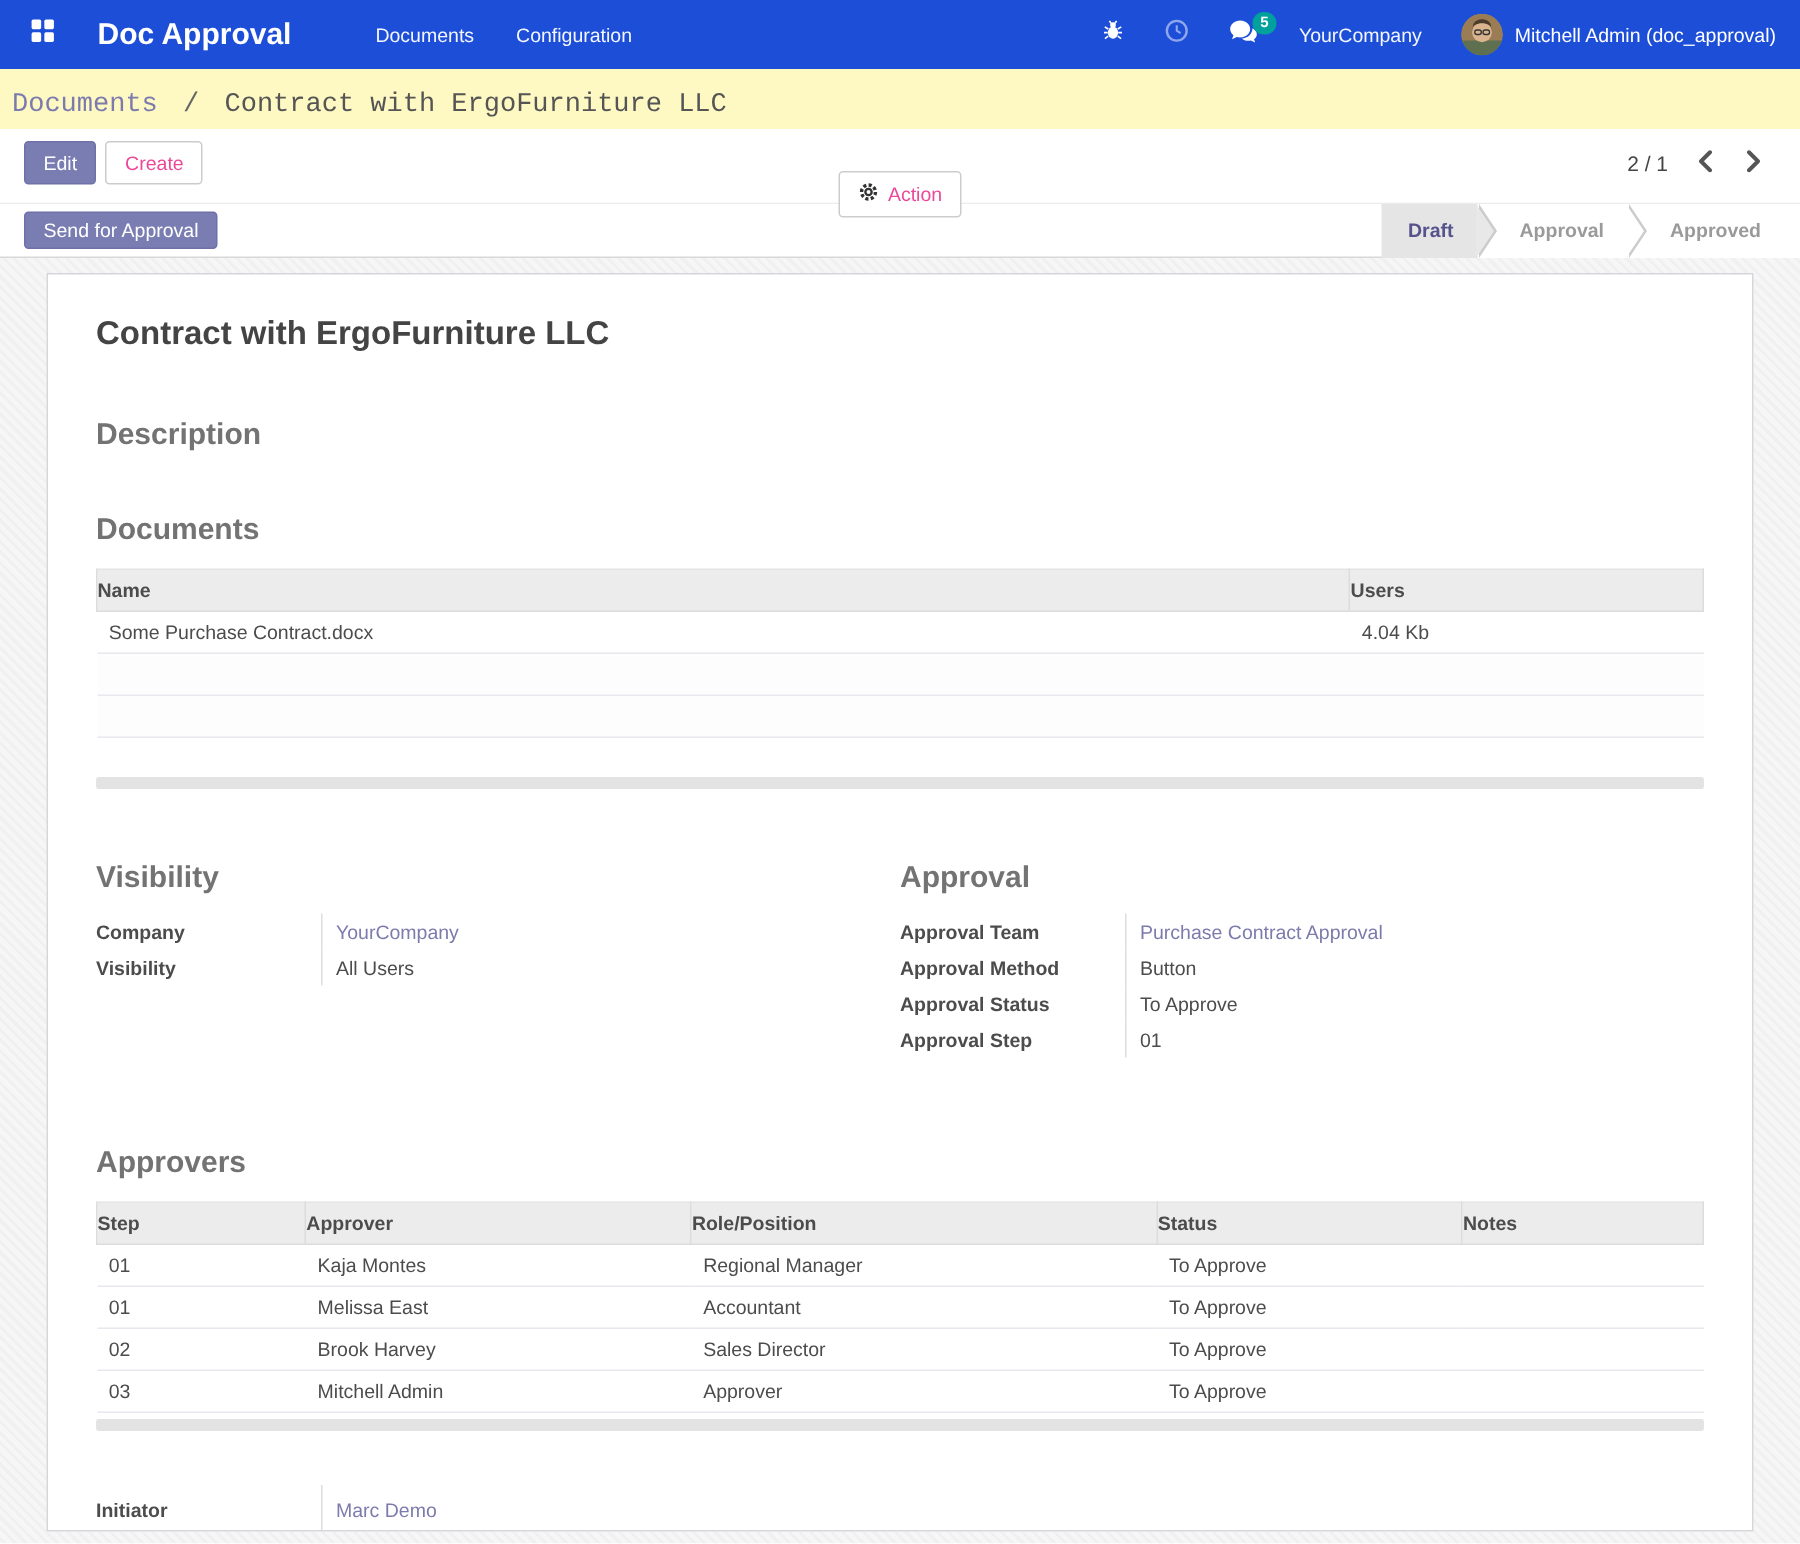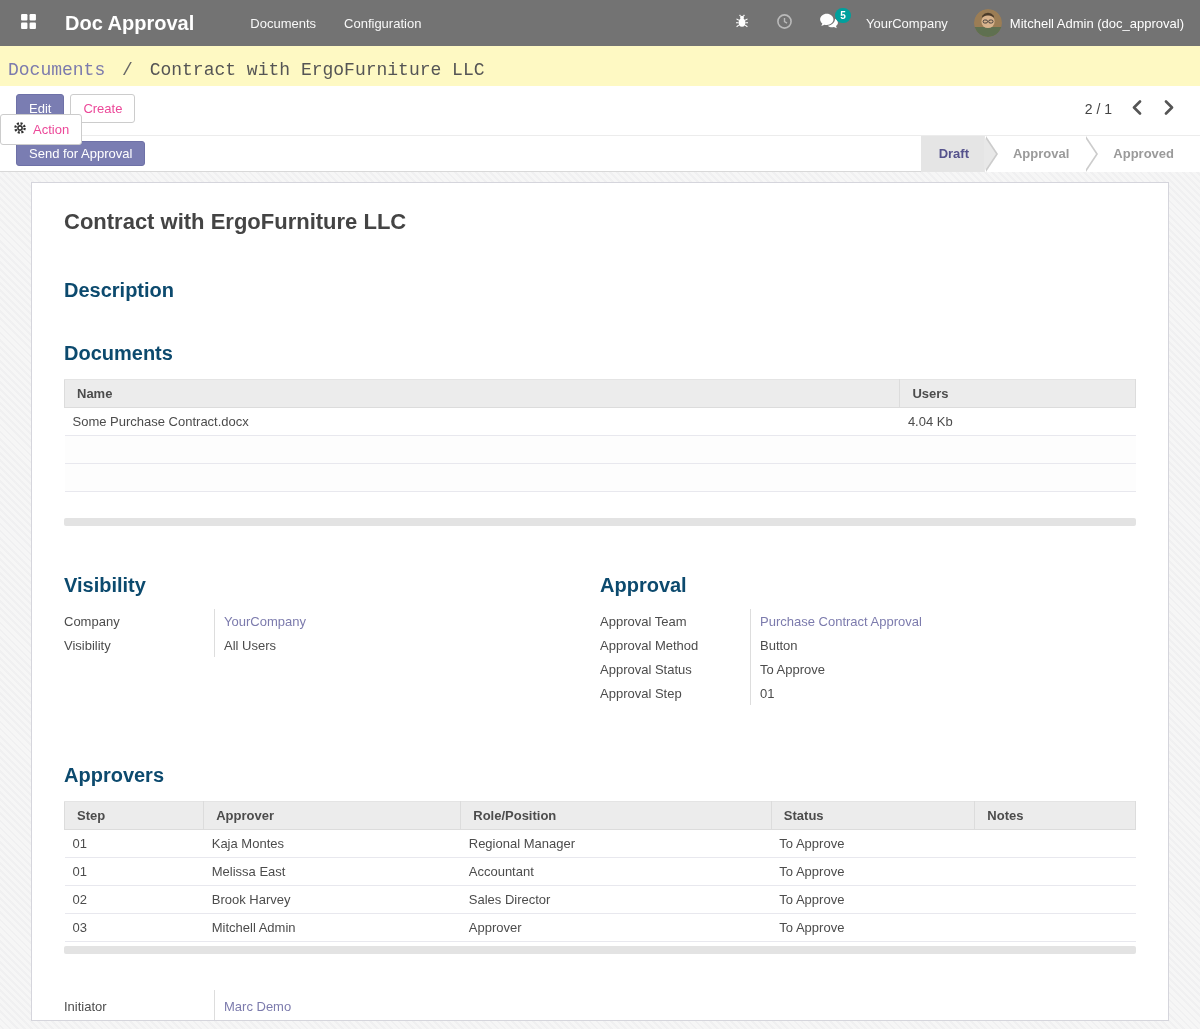--- a/index.html
+++ b/index.html
@@ -1,20 +1,20 @@
 <!DOCTYPE html>
 <html><head>
 <meta charset="utf-8">
 <style>
   * { margin:0; padding:0; box-sizing:border-box; }
   html,body { font-family:"Liberation Sans", sans-serif; }
   .page { width:1200px; height:1029px; overflow:hidden; background:#f9f9f9; }
 
   
-  .navbar { height:46px; background:#737373; display:flex; align-items:center; justify-content:space-between; padding:0 12px 0 8px; color:#fff; }
+  .navbar { height:46px; background:#1d4ed8; display:flex; align-items:center; justify-content:space-between; padding:0 12px 0 8px; color:#fff; }
   .nav-left, .nav-right { display:flex; align-items:center; height:100%; }
   .apps-toggle { padding:0 12px; display:flex; align-items:center; cursor:pointer; }
   .brand { font-size:20px; font-weight:bold; color:#fff; padding:0 12px 0 16px; margin-right:30px; cursor:pointer; }
   .nav-item { font-size:13px; color:rgba(255,255,255,.95); padding:0 14px; height:100%; display:flex; align-items:center; cursor:pointer; }
   .systray-icon { position:relative; padding:0 13px; height:100%; display:flex; align-items:center; cursor:pointer; }
   .systray-icon.dim svg { opacity:.5; }
   .badge { position:absolute; top:8px; right:1px; background:#00a09d; color:#fff; font-size:10px; font-weight:bold; min-width:16px; height:15px; line-height:15px; border-radius:8px; text-align:center; padding:0 4px; }
   .user-menu { display:flex; align-items:center; gap:8px; font-size:13px; color:#fff; padding:0 4px 0 12px; height:100%; cursor:pointer; }
   .avatar { width:28px; height:28px; border-radius:50%; overflow:hidden; display:block; flex:none; }
 
@@ -22,21 +22,21 @@
   .breadcrumb-row { background:#fef9c3; padding:14px 8px 6px; font-size:18px;font-family:Liberation Mono, monospace; }
   .breadcrumb-row .crumb-link { color:#7c7bad; cursor:pointer; text-decoration:none; }
   .breadcrumb-row .sep { color:#666; margin:0 6px; }
   .breadcrumb-row .crumb-current { color:#555; }
 
   
   .control-row { background:#fff; padding:8px 16px 12px; display:flex; align-items:center; position:relative; }
   .btn { font-family:"Liberation Sans", sans-serif; font-size:13px; padding:6px 12px; border-radius:3px; border:1px solid #ccc; background:#fff; color:#ec4899; cursor:pointer; }
   .btn-primary { background:#7a7db2; border-color:#6e71a7; color:#fff; }
   .left-buttons { display:flex; gap:6px; }
-  .center-buttons { position:absolute; left:0; right:0; display:flex; pointer-events:none;margin-top:41px; }
+  .center-buttons { position:absolute; left:0; right:0; display:flex; justify-content:center; pointer-events:none;margin-top:41px; }
   .center-buttons .btn { pointer-events:auto; display:flex; align-items:center; gap:6px; }
   .pager { margin-left:auto; display:flex; align-items:center; gap:18px; font-size:14px; color:#444; padding-right:8px; }
   .pager-arrow { cursor:pointer; display:flex; align-items:center; padding:2px; }
 
   
   .statusbar { background:#fff; border-top:1px solid #ececec; border-bottom:1px solid #d8d8d8; height:37px; display:flex; align-items:center; padding-left:16px; }
   .statusbar .btn-primary { padding:4px 12px; }
   .steps { margin-left:auto; display:flex; height:36px; }
   .step { position:relative; height:36px; line-height:36px; padding:0 16px 0 28px; font-size:13px; font-weight:bold; color:#9a9a9a; background:#fff; cursor:pointer; white-space:nowrap; }
   .step:first-child { padding-left:18px; }
@@ -46,37 +46,37 @@
   .step.active { background:#e5e5e5; color:#55528c; }
   .step.active::after { border-left-color:#e8e8e8; }
   .step:nth-child(1){ z-index:3; } .step:nth-child(2){ z-index:2; } .step:nth-child(3){ z-index:1; }
 
   
   .content-bg { height:862px; padding:10px 31px 13px;
     background-color:#f6f6f6;
     background-image:repeating-linear-gradient(45deg, rgba(130,130,150,.05) 0 2px, transparent 2px 5px); }
   .sheet { background:#fff; border:1px solid #d5d5dc; height:100%; padding:26px 32px 36px; overflow:hidden; }
   .sheet-title { font-size:22px; font-weight:bold; color:#444; }
-  .section-heading { font-size:20px; font-weight:bold; color:#0c4a6e; }
+  .section-heading { font-size:20px; font-weight:bold; color:#737373; }
   .mt-desc { margin-top:44px; }
   .desc-body { height:40px; }
   .mt-table { margin-top:14px; }
 
   table.o-list { width:100%; border-collapse:collapse; table-layout:fixed; font-size:13px; color:#4c4c4c; }
-  table.o-list th { background:#ececec; border:1px solid #dcdcdc; border-top-color:#e4e4e4; text-align:left; font-weight:bold; padding:6px 12px; height:27px; }
+  table.o-list th { background:#ececec; border:1px solid #dcdcdc; border-top-color:#e4e4e4; text-align:left; font-weight:bold; padding:6px 0; height:27px; }
   table.o-list td { padding:6px 8px; height:28px; border-bottom:1px solid #e8e8ee; background:#fff; }
   table.o-list tr.empty-row td { border-bottom:1px solid #e8e8ee; background:#fdfdfd; }
   .hscroll { height:8px; background:#e3e3e3; border-radius:2px; cursor:pointer; }
   .hscroll.docs { margin-top:26px; }
   .hscroll.approvers { margin-top:4px; }
 
   .groups { display:grid; grid-template-columns:1fr 1fr; margin-top:48px; }
   .field-rows { margin-top:12px; }
   .field-row { display:flex; height:24px; align-items:center; font-size:13px; }
-  .field-label { width:150px; font-weight:normal; color:#4c4c4c; flex:none; }
+  .field-label { width:150px; font-weight:bold; color:#4c4c4c; flex:none; }
   .field-value { border-left:1px solid #ddd; padding-left:9px; align-self:stretch; display:flex; align-items:center; color:#4c4c4c; min-width:0; }
   .field-value.link { color:#7c7bad; cursor:pointer; }
 
   .mt-approvers { margin-top:59px; }
   table.o-list.approvers td { height:27px; }
 
   .initiator-row { margin-top:36px; height:32px; }
 </style>
 </head>
 <body>

